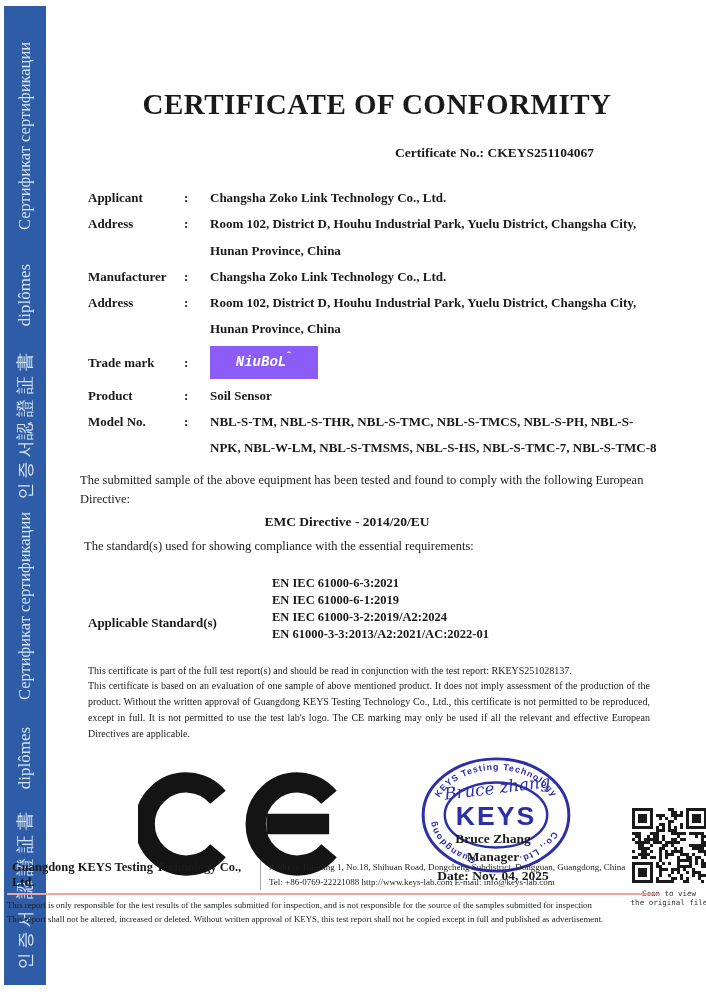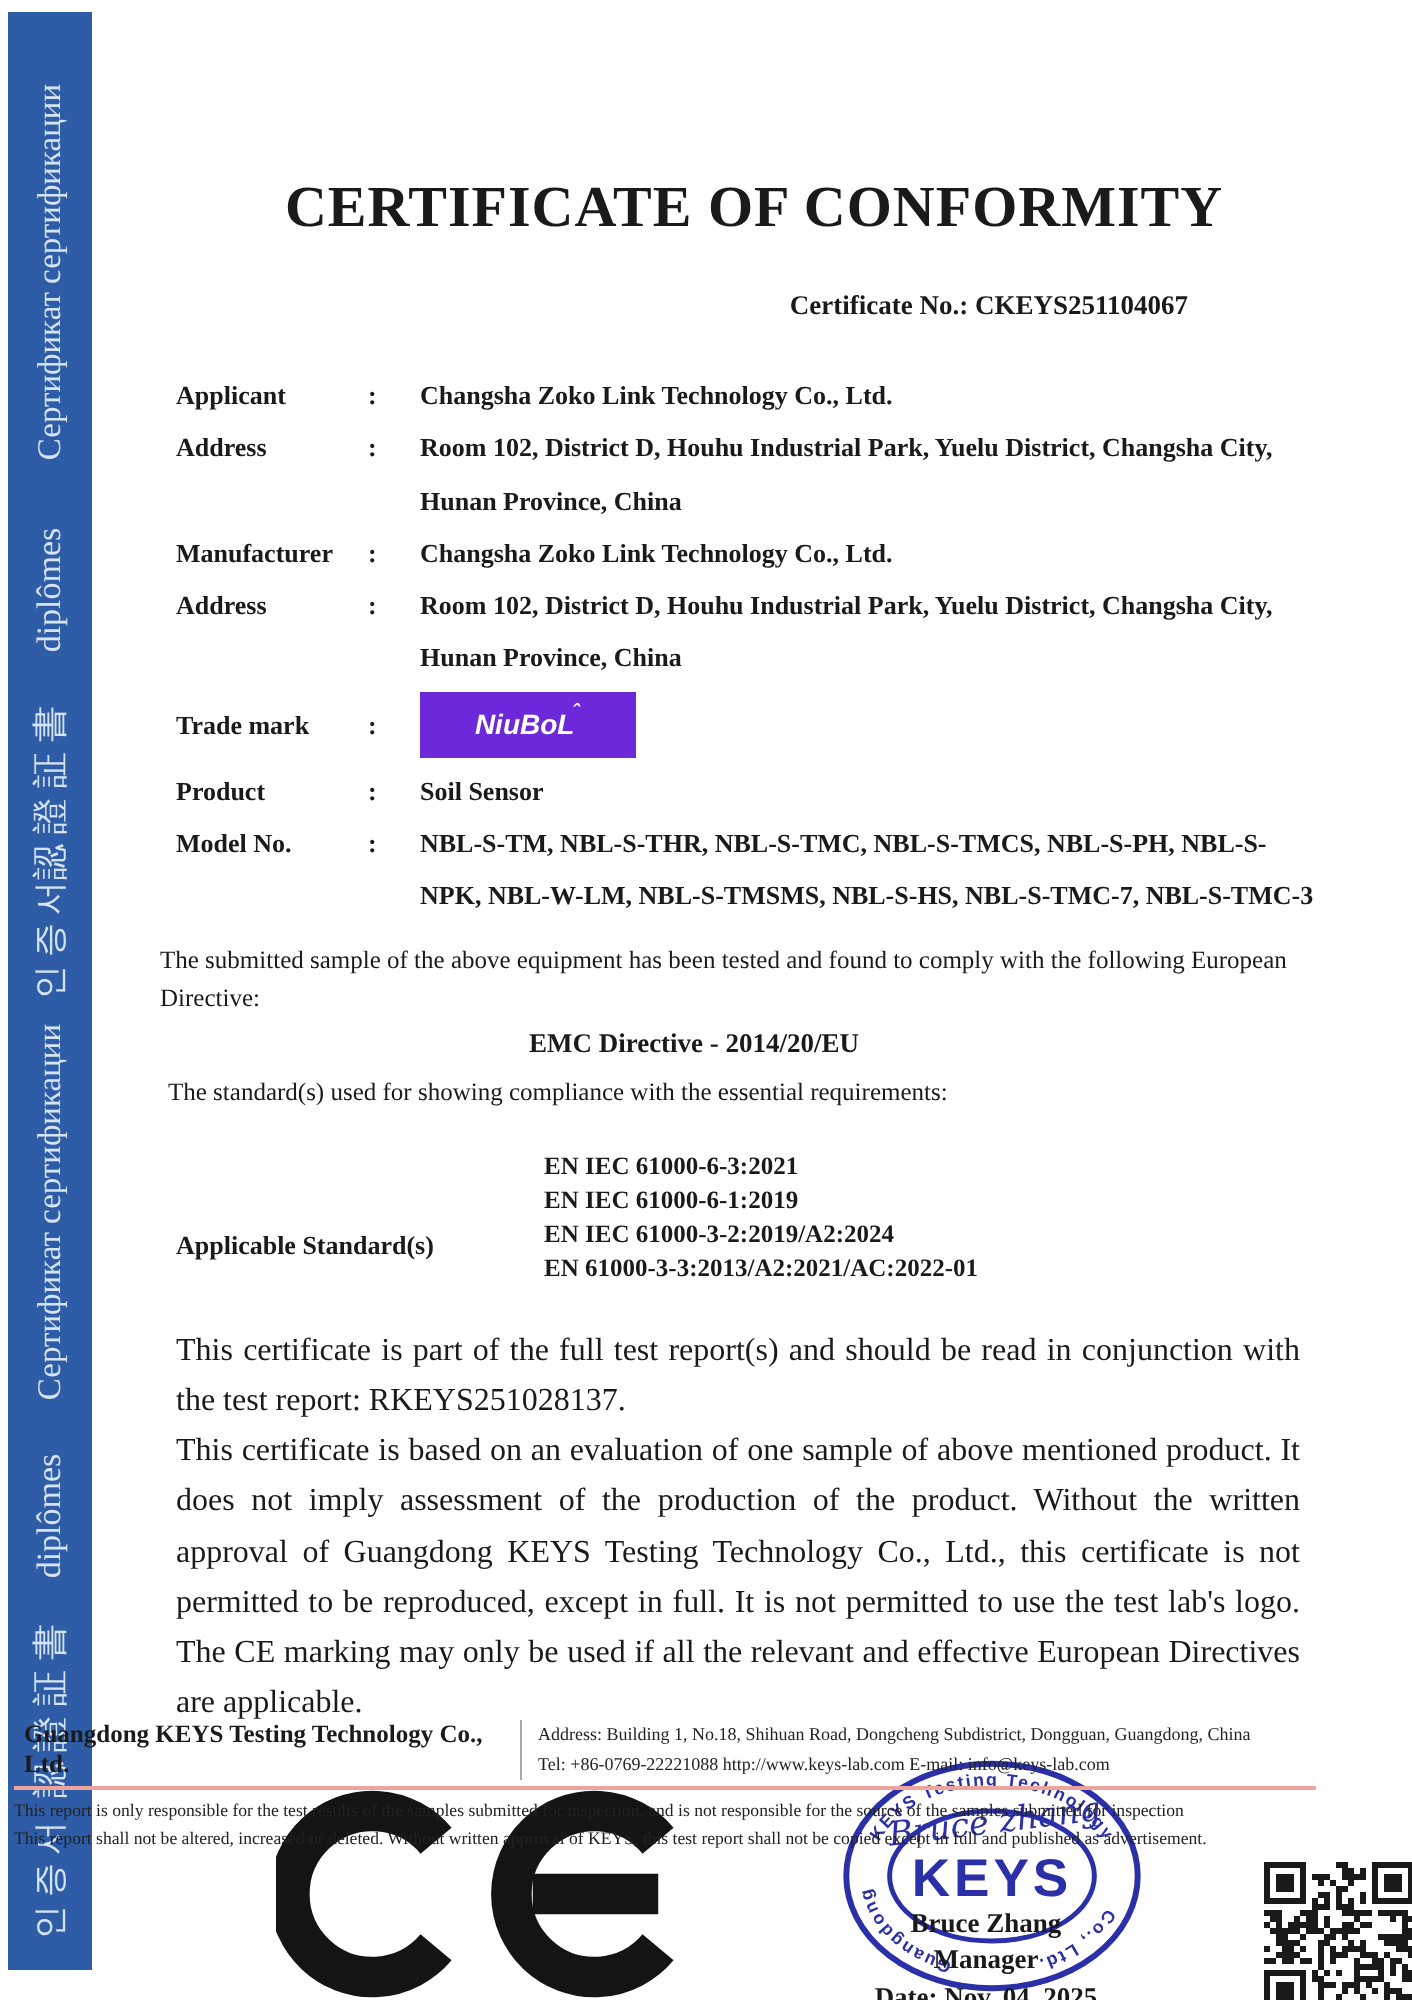--- a/index.html
+++ b/index.html
@@ -22,32 +22,32 @@
   .content{position:absolute;left:48px;top:0;width:658px;height:1000px;}
   .title{margin-top:88px;text-align:center;font-size:29px;font-weight:bold;letter-spacing:0.5px;}
   .certno{margin-top:24px;padding-right:112px;text-align:right;font-size:13.5px;font-weight:bold;}
   .fields{margin:24px 0 0 40px;width:570px;}
   .f-row{display:flex;font-weight:bold;font-size:13px;line-height:26.3px;}
   .f-label{width:96px;flex:none;}
   .f-colon{width:26px;flex:none;}
   .f-value{flex:1;}
   .tm-row{align-items:center;}
   .tm-logo{
-    width:108px;height:33px;background:#6d28d9;display:flex;align-items:center;justify-content:center;
-    color:#ffffff;font-family:Liberation Sans, sans-serif;font-style:italic;font-weight:bold;
+    width:108px;height:33px;background:#8b5cf6;display:flex;align-items:center;justify-content:center;
+    color:#ffffff;font-family:Liberation Mono, monospace;font-style:italic;font-weight:bold;
     font-size:14px;line-height:14px;margin:3px 0 4px;
   }
   .tm-accent{font-size:10px;position:relative;top:-5px;left:-1px;}
   .statement{margin:9px 0 0 32px;width:595px;font-size:12.5px;line-height:1.55;}
   .directive{margin-top:5px;text-align:center;font-weight:bold;font-size:13.5px;padding-right:60px;}
   .std-intro{margin:9px 0 0 36px;font-size:12.5px;}
   .applicable{display:flex;margin:21px 0 0 40px;}
   .app-label{width:184px;flex:none;font-weight:bold;font-size:13px;margin-top:40px;}
   .std-list{font-weight:bold;font-size:12.5px;line-height:16.8px;}
-  .paras{margin:20px 0 0 40px;width:562px;font-size:16px;line-height:1.58;text-align:justify;}
+  .paras{margin:20px 0 0 40px;width:562px;font-size:10px;line-height:1.58;text-align:justify;}
   .paras p{margin:0;}
   
   .sig-area{position:relative;height:170px;margin-top:8px;}
   .ce{position:absolute;left:90px;top:18px;}
   .stamp{position:absolute;left:368px;top:2px;}
   .sig-block{position:absolute;left:355px;top:80px;width:180px;text-align:center;
     font-weight:bold;font-size:13.5px;line-height:18.5px;}
   .qr-wrap{position:absolute;left:578px;top:58px;width:86px;text-align:center;}
   .qr-caption{font-family:"DejaVu Sans Mono",monospace;font-size:7.5px;line-height:1.25;color:#333;margin-top:2px;}
   
@@ -113,21 +113,21 @@
         </div>
       </div>
       <div class="f-row">
         <div class="f-label">Product</div>
         <div class="f-colon">:</div>
         <div class="f-value">Soil Sensor</div>
       </div>
       <div class="f-row">
         <div class="f-label">Model No.</div>
         <div class="f-colon">:</div>
-        <div class="f-value">NBL-S-TM, NBL-S-THR, NBL-S-TMC, NBL-S-TMCS, NBL-S-PH, NBL-S-NPK, NBL-W-LM, NBL-S-TMSMS, NBL-S-HS, NBL-S-TMC-7, NBL-S-TMC-3</div>
+        <div class="f-value">NBL-S-TM, NBL-S-THR, NBL-S-TMC, NBL-S-TMCS, NBL-S-PH, NBL-S-NPK, NBL-W-LM, NBL-S-TMSMS, NBL-S-HS, NBL-S-TMC-7, NBL-S-TMC-8</div>
       </div>
     </div>
 
     <div class="statement">The submitted sample of the above equipment has been tested and found to comply with the following European Directive:</div>
 
     <div class="directive">EMC Directive - 2014/20/EU</div>
 
     <div class="std-intro">The standard(s) used for showing compliance with the essential requirements:</div>
 
     <div class="applicable">

